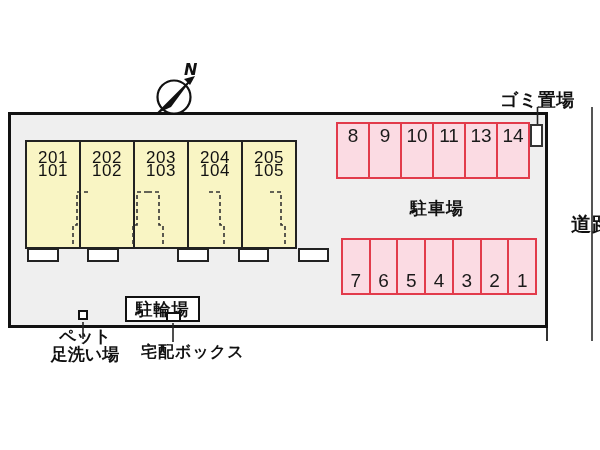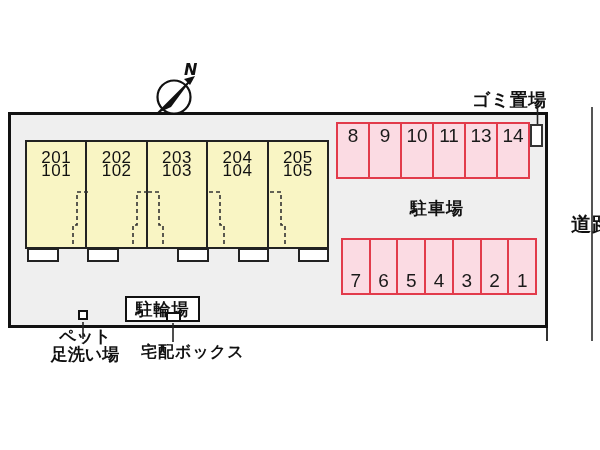--- a/index.html
+++ b/index.html
@@ -18,21 +18,21 @@
     background: var(--site-fill, #efefef);
   }
 
   
   .road-right-line { left: 591px; top: 107px; width: 2px; height: 234px; background: var(--road-line, #555); }
   .site-edge-ext   { left: 546px; top: 328px; width: 2px; height: 13px;  background: var(--line-color, #333); }
   .road-label { left: 552px; top: 211px; width: 44px; font-size: 20px; font-weight: 600; letter-spacing: 1px; white-space: nowrap; margin-left: 19px; }
 
   
   .building {
-    left: 25px; top: 140px; width: 304px; height: 109px;
+    left: 25px; top: 140px; width: 272px; height: 109px;
     background: var(--building-fill, #f9f5c4);
     border: 2px solid var(--building-border, #222);
     display: flex;
   }
   .unit { flex: 1 1 0; border-right: 2px solid var(--building-border, #222); display: flex; justify-content: center; }
   .unit:last-child { border-right: none; }
   .unit-label { margin-top: 9px; text-align: center; font-size: 17px; line-height: 13px; font-weight: 400; letter-spacing: 0.5px; }
 
   
   .porch { top: 248px; height: 14px; background: #fff; border: 2px solid var(--building-border, #222); }
@@ -55,21 +55,21 @@
     display: flex; flex-direction: column; align-items: center;
     font-size: 19px; line-height: 19px; color: #1a1a1a;
   }
   .pspace:last-child { border-right: none; }
   .prow-top .pspace { justify-content: flex-start; padding-top: 2px; }
   .prow-bottom .pspace { justify-content: flex-end; padding-bottom: 3px; }
 
   .parking-lot-label { left: 396px; top: 197px; width: 82px; text-align: center; font-size: 17px; font-weight: 600; letter-spacing: 1px; white-space: nowrap; }
 
   
-  .garbage-label { left: 472px; top: 88px; font-size: 18px; font-weight: 600; letter-spacing: 0.5px; white-space: nowrap; }
+  .garbage-label { left: 500px; top: 88px; font-size: 18px; font-weight: 600; letter-spacing: 0.5px; white-space: nowrap; }
   .garbage-box { left: 530px; top: 124px; width: 13px; height: 23px; background: var(--box-fill, #fff); border: 2px solid var(--line-color, #333); }
 
   
   .bicycle-box { left: 109px; top: 296px; width: 75px; height: 26px; background: var(--box-fill, #fff); border: 2px solid var(--site-border, #111);
                  display: flex; align-items: center; justify-content: center; font-size: 17px; font-weight: 600; letter-spacing: 1px; white-space: nowrap; margin-left: 16px; }
   .delivery-box { left: 166px; top: 312px; width: 15px; height: 10px; background: var(--box-fill, #fff); border: 2px solid var(--site-border, #111); z-index: 4; }
   .pet-box { left: 78px; top: 310px; width: 10px; height: 10px; background: var(--box-fill, #fff); border: 2px solid var(--site-border, #111); }
 
   .pet-label { left: 35px; top: 328px; width: 100px; text-align: center; font-size: 17px; font-weight: 600; line-height: 18px; white-space: nowrap; }
   .delivery-label { left: 141px; top: 342px; font-size: 16px; font-weight: 600; letter-spacing: 1px; white-space: nowrap; }

